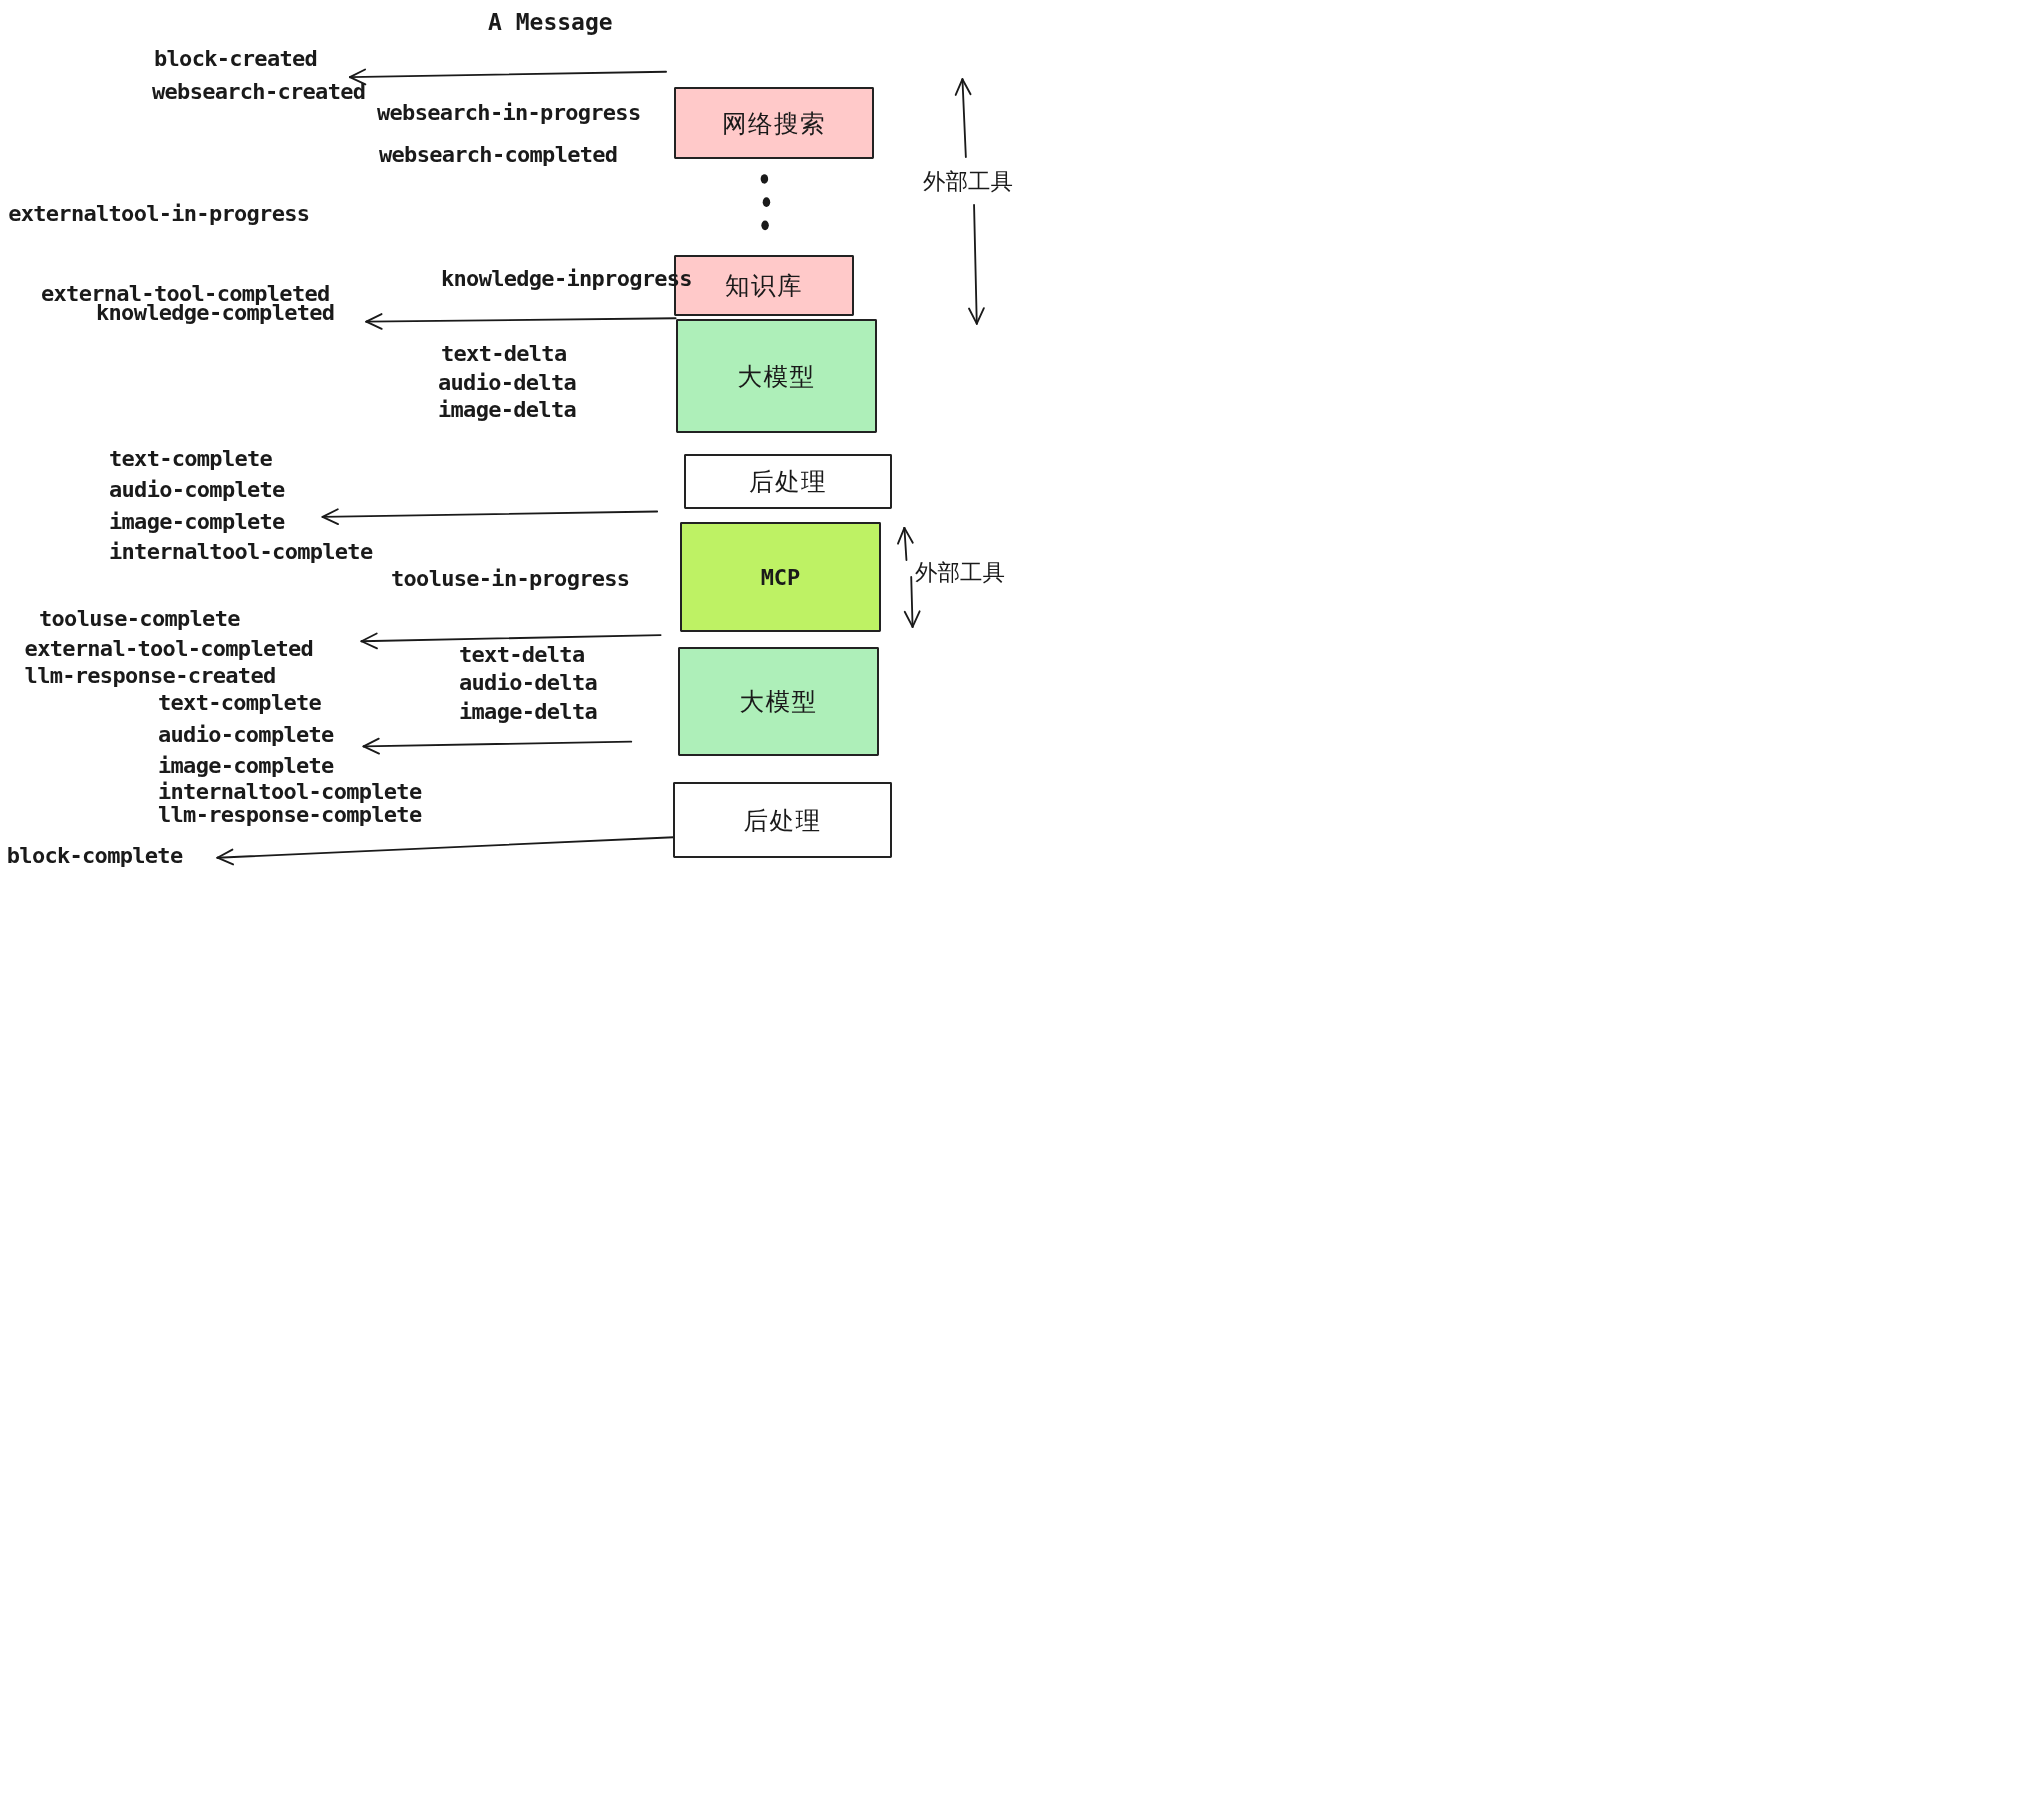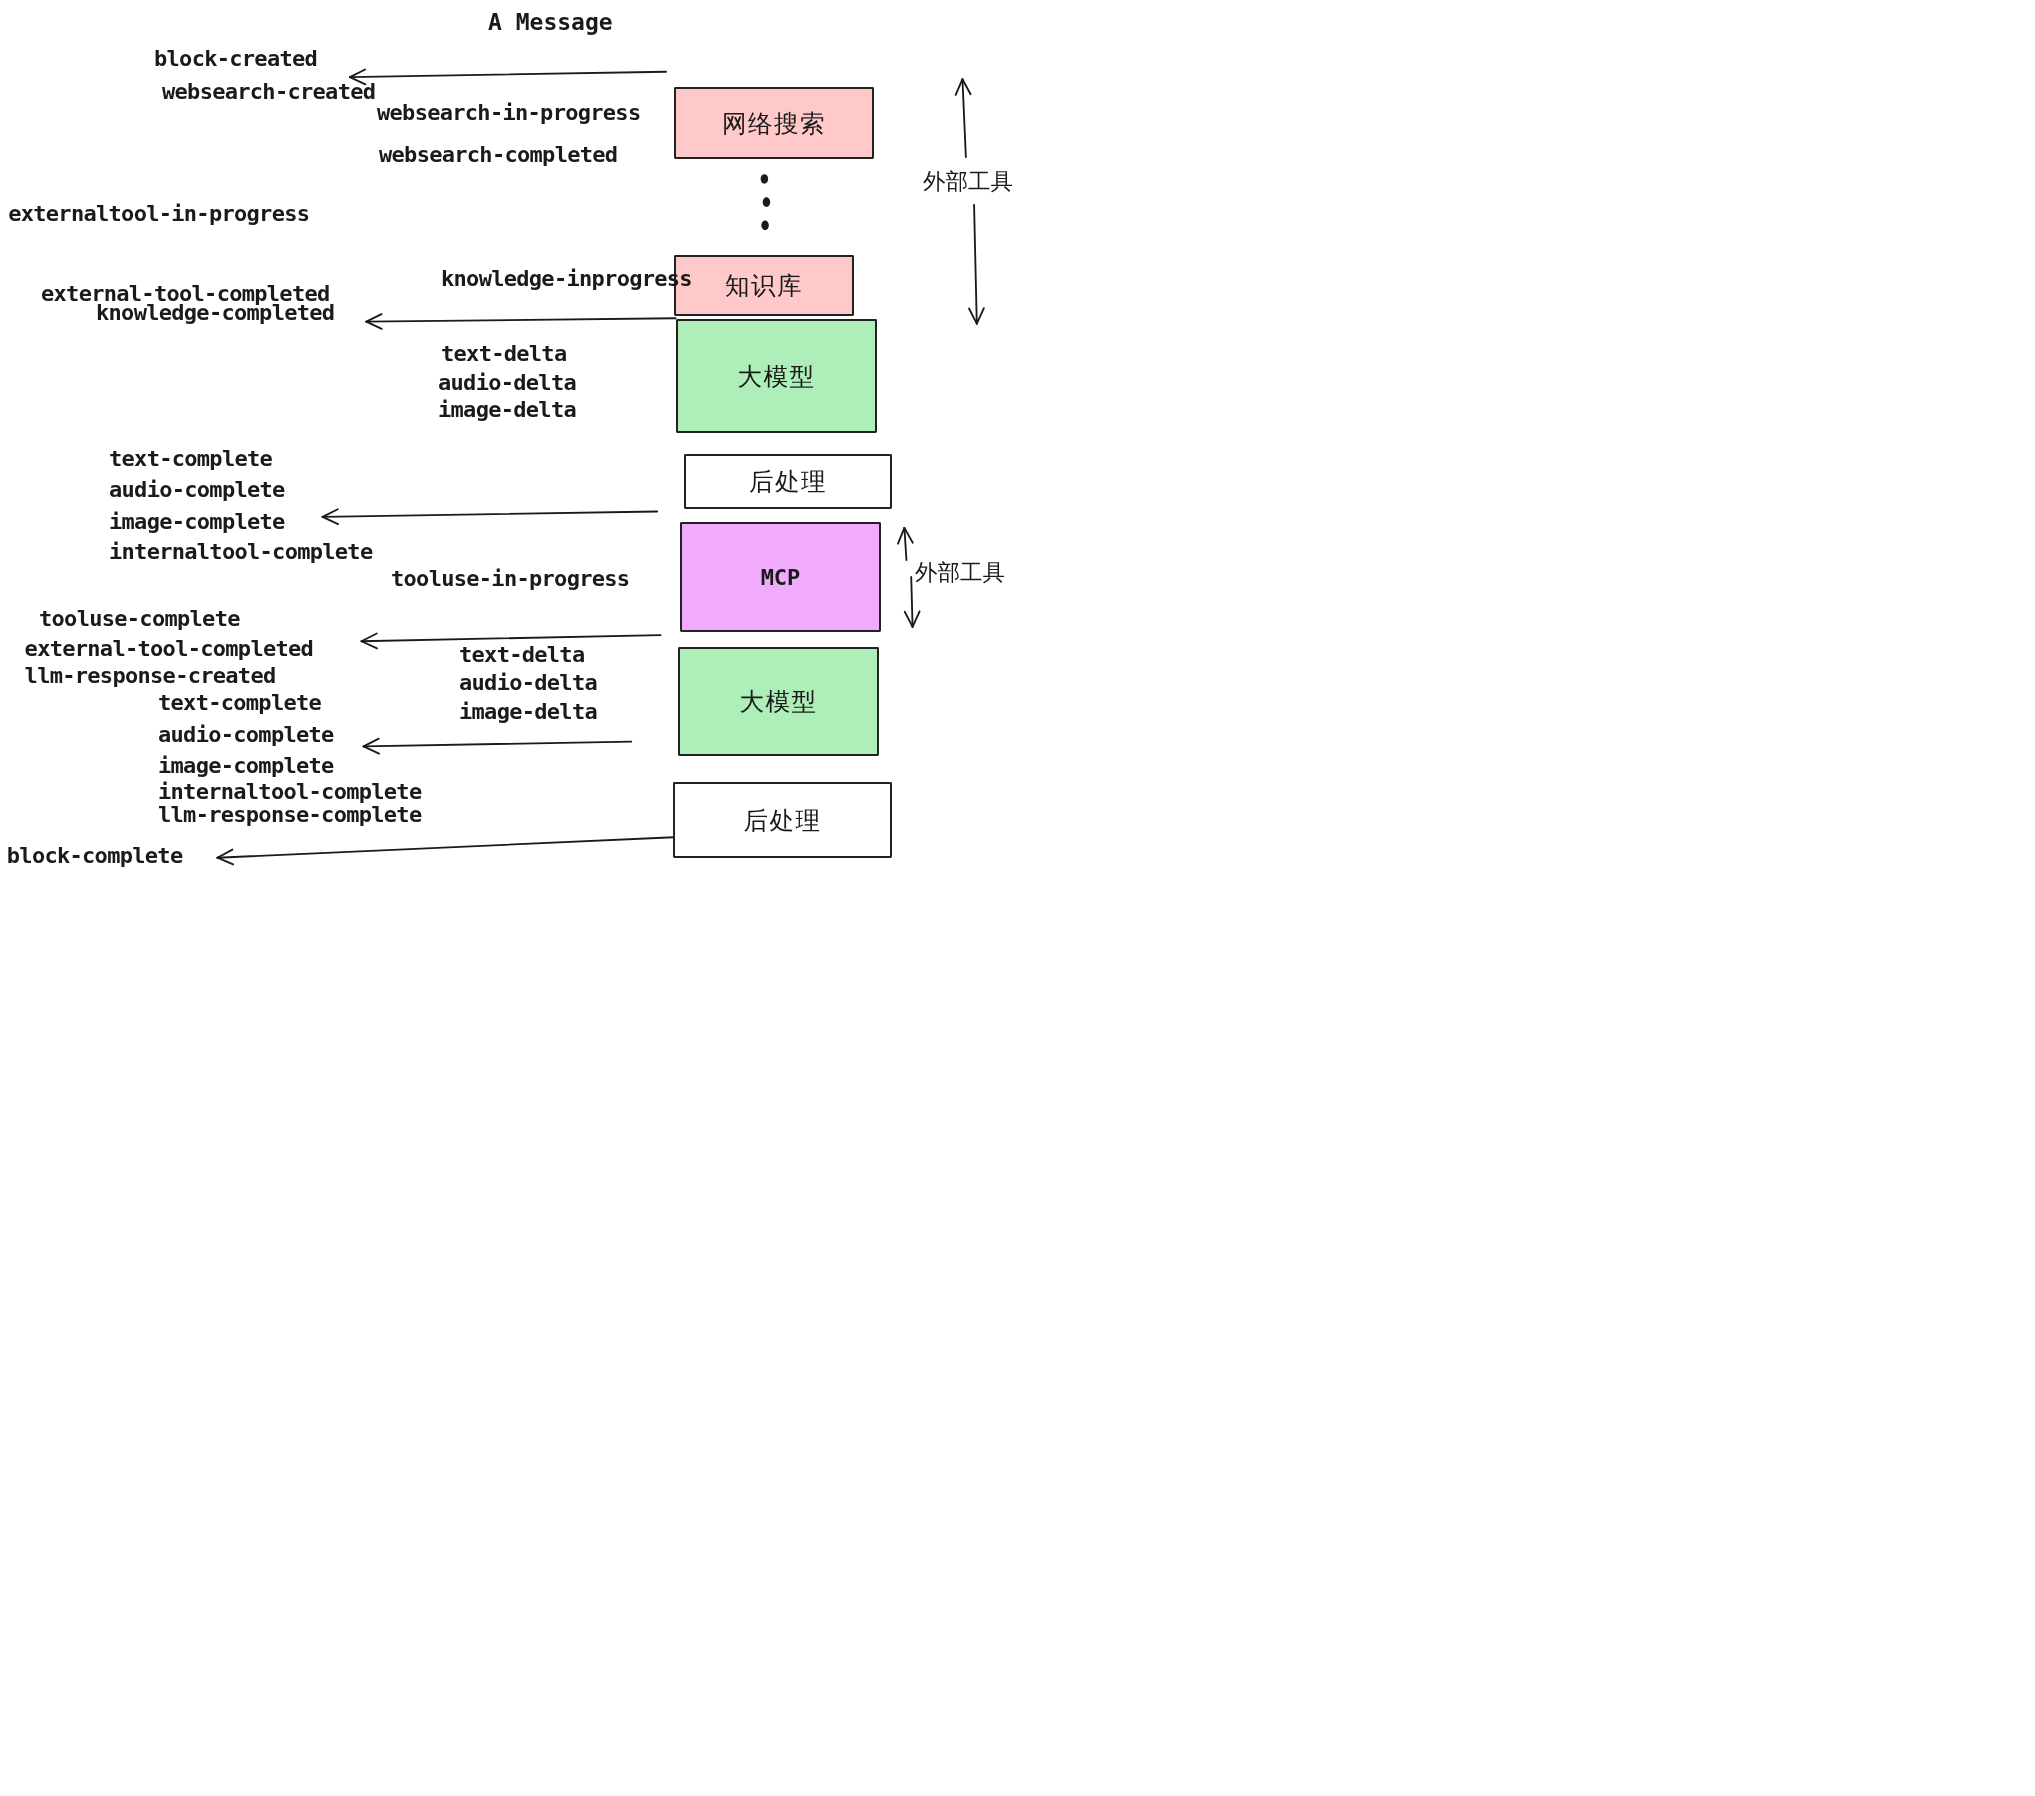--- a/index.html
+++ b/index.html
@@ -118,31 +118,31 @@
     </div>
     <div class="box" style="left: 674px; top: 255px; width: 180px; height: 61px; background: rgb(255, 201, 201);">
       <span class="cjk">知识库</span>
     </div>
     <div class="box" style="left: 676px; top: 319px; width: 201px; height: 114px; background: rgb(174, 239, 185);">
       <span class="cjk">大模型</span>
     </div>
     <div class="box" style="left: 684px; top: 454px; width: 208px; height: 55px; background: rgb(255, 255, 255);">
       <span class="cjk">后处理</span>
     </div>
-    <div class="box" style="left: 680px; top: 522px; width: 201px; height: 110px; background: #f0abfc;">
+    <div class="box" style="left: 680px; top: 522px; width: 201px; height: 110px; background: #bef264;">
       <span class="latin">MCP</span>
     </div>
     <div class="box" style="left: 678px; top: 647px; width: 201px; height: 109px; background: rgb(174, 239, 185);">
       <span class="cjk">大模型</span>
     </div>
     <div class="box" style="left: 673px; top: 782px; width: 219px; height: 76px; background: rgb(255, 255, 255);">
       <span class="cjk">后处理</span>
     </div>
     <div class="event" style="left: 154px; top: 44px;">block-created</div>
-    <div class="event" style="left: 152px; top: 77px; margin-left: 10px;">websearch-created</div>
+    <div class="event" style="left: 152px; top: 77px;">websearch-created</div>
     <div class="event" style="left: 377px; top: 98px;">websearch-in-progress</div>
     <div class="event" style="left: 379px; top: 140px;">websearch-completed</div>
     <div class="event" style="left: 8.2px; top: 199px;">externaltool-in-progress</div>
     <div class="event" style="left: 393px; top: 264px; margin-left: 48px;">knowledge-inprogress</div>
     <div class="event" style="left: 41px; top: 279px;">external-tool-completed</div>
     <div class="event" style="left: 96px; top: 298px;">knowledge-completed</div>
     <div class="event" style="left: 441px; top: 339px;">text-delta</div>
     <div class="event" style="left: 438px; top: 368px;">audio-delta</div>
     <div class="event" style="left: 438px; top: 395px;">image-delta</div>
     <div class="event" style="left: 109px; top: 444px;">text-complete</div>

